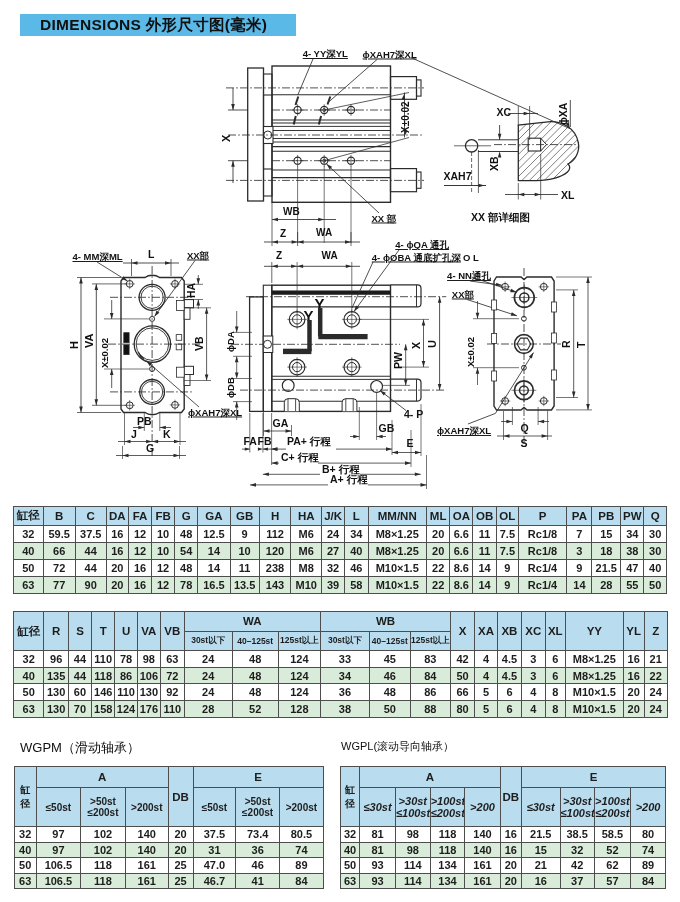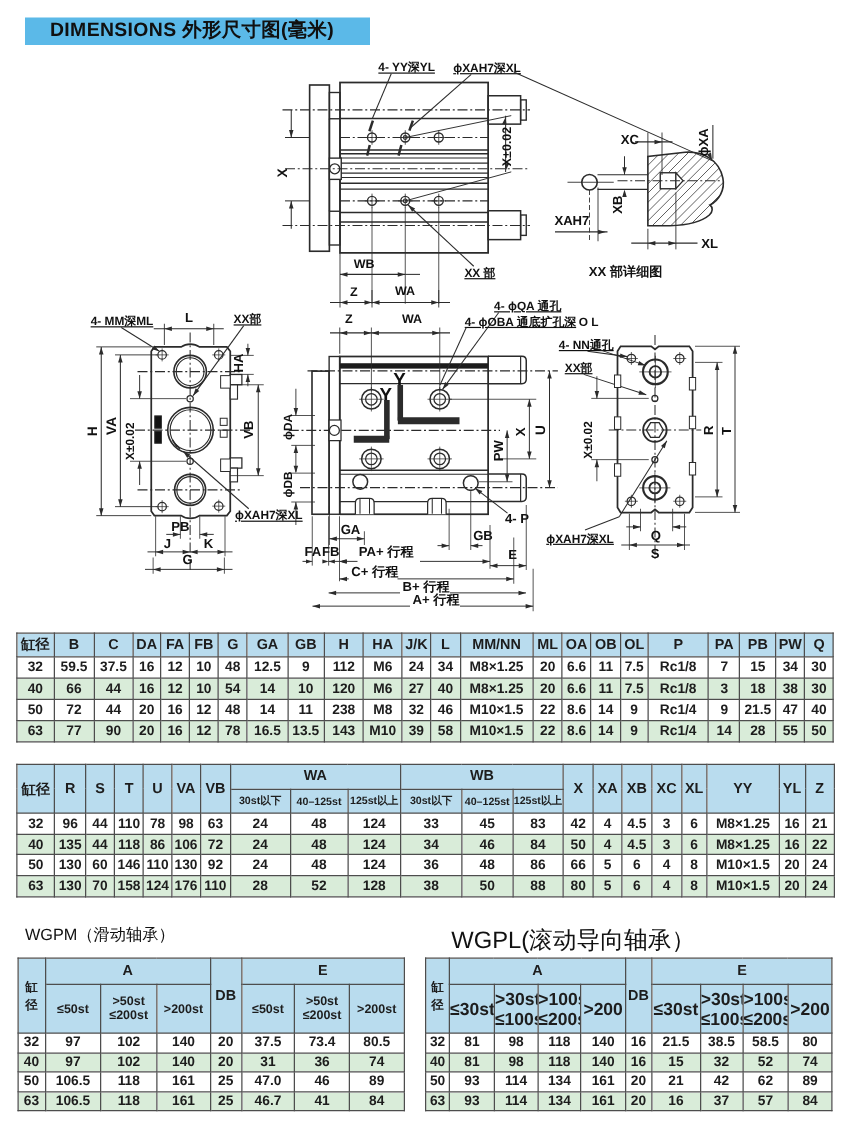--- a/index.html
+++ b/index.html
@@ -902,21 +902,21 @@
         <td>8</td>
         <td>M10×1.5</td>
         <td>20</td>
         <td>24</td>
       </tr>
 </tbody>
   </table>
 
 <div class="abs" style="left:20px;top:739px;font-size:13px;color:#111;">WGPM（滑动轴承）</div>
 
-<div class="abs" style="left:361px;top:739px;font-size:19px;color:#111;">WGPL(滚动导向轴承）</div>
+<div class="abs" style="left:341px;top:739px;font-size:11px;color:#111;">WGPL(滚动导向轴承）</div>
 
 <table class="abs t-outer" style="left:13.5px;top:766px;width:309px;">
 <colgroup>
       <col style="width:22.3px">
       <col style="width:44.2px">
       <col style="width:45px">
       <col style="width:42.6px">
       <col style="width:25px">
       <col style="width:42.6px">
       <col style="width:43.9px">
@@ -993,21 +993,21 @@
       <col style="width:36.1px">
       <col style="width:35.2px">
     </colgroup>
 <tbody>
       <tr class="hd h1x" style="height:21px;">
         <td rowspan="2" style="font-size:10px;">缸<br>径</td>
         <td colspan="4">A</td>
         <td rowspan="2">DB</td>
         <td colspan="4">E</td>
       </tr>
-<tr class="hd" style="height:39px;font-size:14px;font-weight:bold;">
+<tr class="hd" style="height:39px;font-size:11px;font-weight:bold;font-style:italic;">
         <td>≤30st</td>
         <td>&gt;30st<br>≤100st</td>
         <td>&gt;100st<br>≤200st</td>
         <td>&gt;200</td>
         <td>≤30st</td>
         <td>&gt;30st<br>≤100st</td>
         <td>&gt;100st<br>≤200st</td>
         <td>&gt;200</td>
       </tr>
 <tr class="d" style="height:15.5px;">

